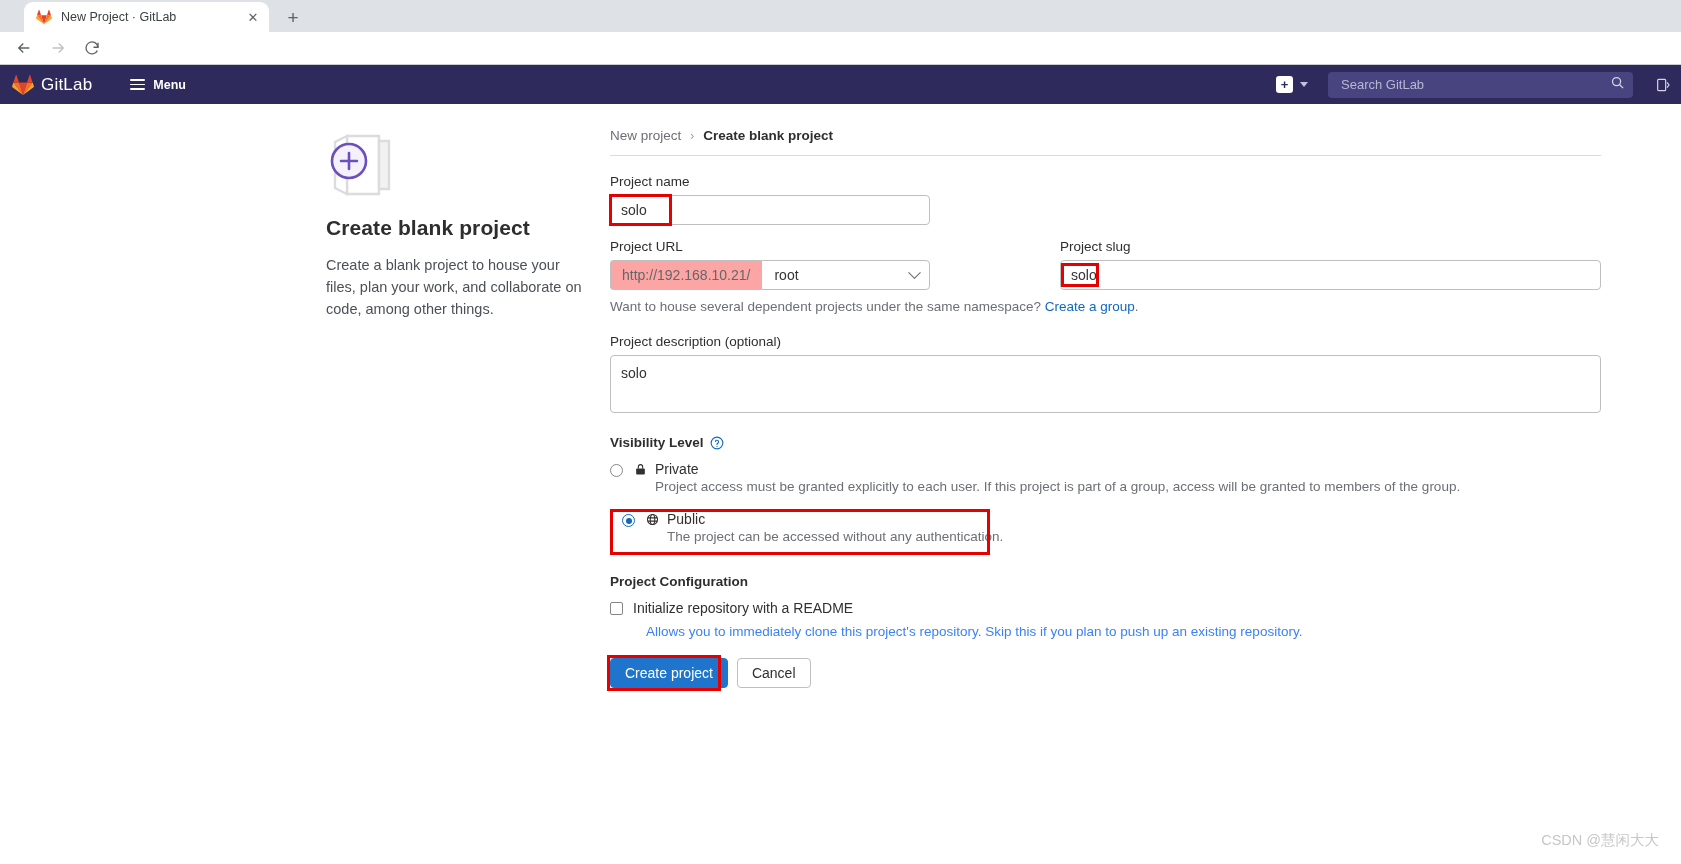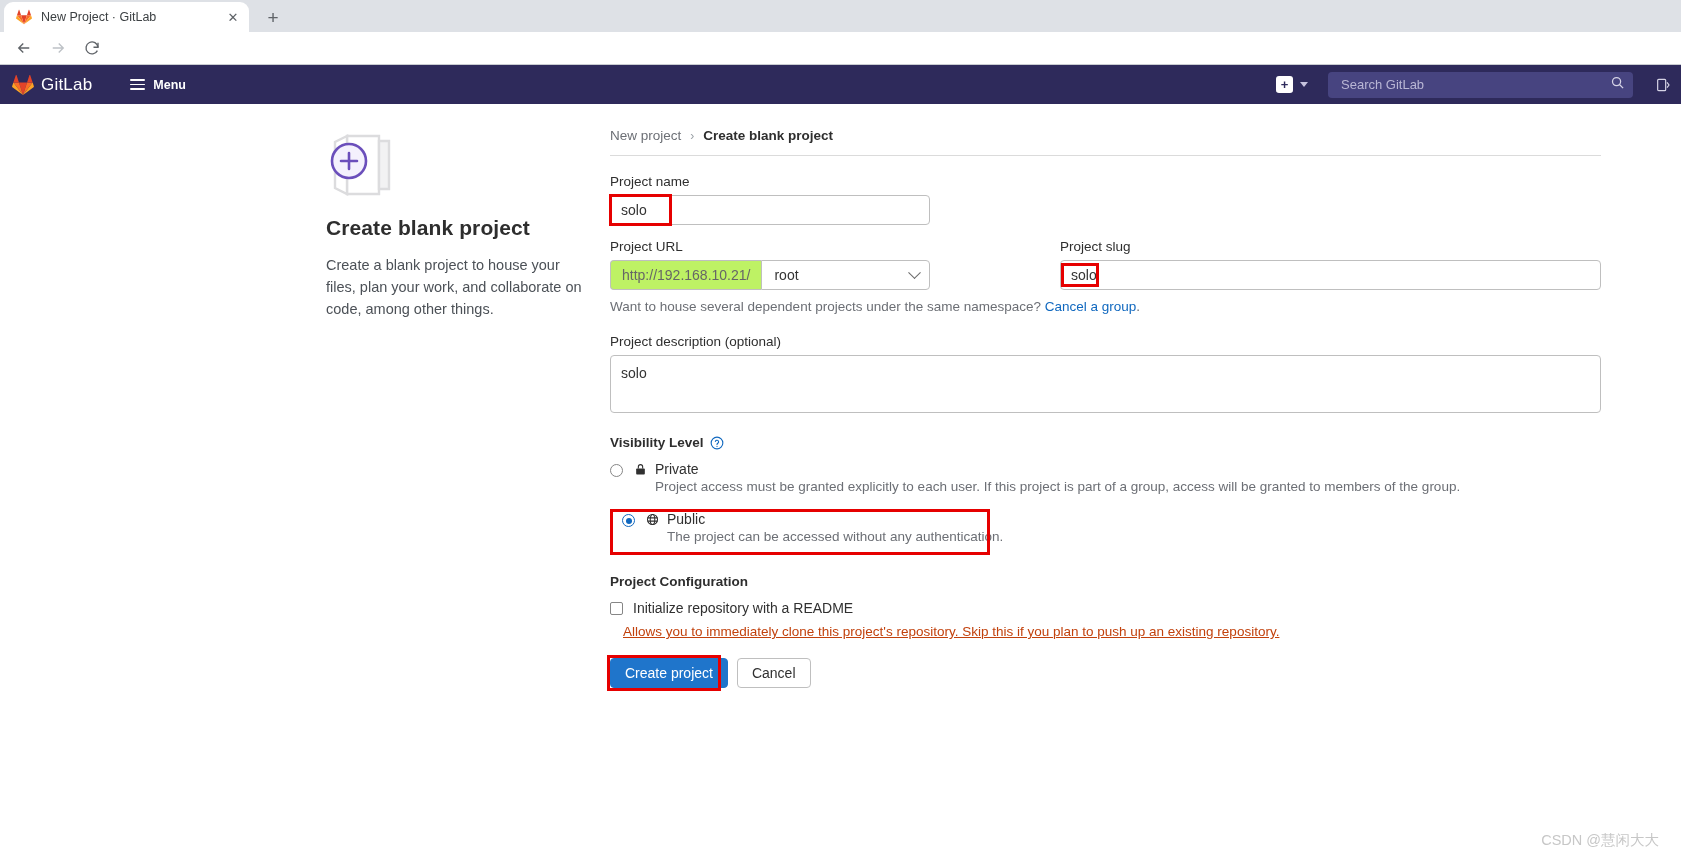--- a/index.html
+++ b/index.html
@@ -11,21 +11,21 @@
     overflow: hidden;
     position: relative;
   }
 
   
   .browser-tabstrip {
     height: 32px;
     background: #dee1e6;
     display: flex;
     align-items: flex-end;
-    padding-left: 4px;
+    padding-left: 24px;
     position: relative;
   }
   .tab {
     width: 245px; height: 30px;
     background: #ffffff;
     border-radius: 9px 9px 0 0;
     display: flex; align-items: center;
     padding: 0 8px 0 12px;
     position: relative;
   }
@@ -156,21 +156,21 @@
   .w-name { width: 320px; }
 
   .highlight-box { position: absolute; border: 3px solid #e60000; pointer-events: none; }
 
   .url-row { display: flex; align-items: flex-start; gap: 0; margin-top: 14px; }
   .url-left { width: 450px; }
   .input-group { display: flex; align-items: stretch; width: 320px; }
   .ig-prefix {
     height: 30px; display: flex; align-items: center;
     padding: 0 11px; font-size: 14px; color: #666;
-    background: #bef264; border: 1px solid #bfbfbf; border-right: none;
+    background: #fca5a5; border: 1px solid #bfbfbf; border-right: none;
     border-radius: 4px 0 0 4px; white-space: nowrap;
   }
   .ig-select {
     height: 30px; flex: 1 1 auto;
     display: flex; align-items: center; justify-content: space-between;
     padding: 0 10px 0 12px; font-size: 14px; color: #333;
     background: #fff; border: 1px solid #bfbfbf; border-radius: 0 4px 4px 0;
   }
   .chev {
     width: 9px; height: 9px; border-right: 1.6px solid #6b6b6b; border-bottom: 1.6px solid #6b6b6b;
@@ -215,21 +215,21 @@
   .vis-name { font-size: 14px; color: #303030; }
   .vis-desc { font-size: 13.5px; color: #6c6f75; margin-top: 2px; margin-left: 22px; }
 
   .cfg-title { font-size: 13.5px; font-weight: bold; color: #2e2e2e; margin-top: 20px; }
   .cfg-row { display: flex; align-items: flex-start; margin-top: 11px; }
   .cb {
     width: 13px; height: 13px; border: 1px solid #868686; border-radius: 2px;
     background: #fff; margin-right: 10px; margin-top: 2px; flex: 0 0 13px;
   }
   .cfg-label { font-size: 14px; color: #303030; }
-  .cfg-help { font-size: 13.5px; color: #c2410c; margin-top: 8px; margin-left: 13px; text-decoration: underline; }
+  .cfg-help { font-size: 13.5px; color: #3b82f6; margin-top: 8px; margin-left: 36px; }
 
   .btn-row { display: flex; align-items: center; margin-top: 19px; gap: 9px; position: relative; }
   .btn {
     height: 30px; border-radius: 4px; font-size: 14px;
     display: inline-flex; align-items: center; justify-content: center;
     padding: 0 14px; font-family: inherit;
   }
   .btn-primary { background: #1f75cb; color: #fff; border: 1px solid #1f75cb; }
   .btn-default { background: #fff; color: #303030; border: 1px solid #bfbfbf; }
 
@@ -378,21 +378,21 @@
         <div style="position:relative;">
           <div class="txt-input slug-input">
             <span>solo</span>
           </div>
           <span class="highlight-box" style="left:1px;top:3px;width:38px;height:24px;"></span>
         </div>
       </div>
     </div>
 
     <div class="help-text">
-      <span>Want to house several dependent projects under the same namespace? </span><a href="#">Cancel a group</a><span>.</span>
+      <span>Want to house several dependent projects under the same namespace? </span><a href="#">Create a group</a><span>.</span>
     </div>
 
     
     <label class="field-label desc-label">Project description (optional)</label>
     <textarea class="desc-area" style="">solo</textarea>
 
     
     <div class="vis-title">
       <span>Visibility Level</span>
       <span class="help-circle">

